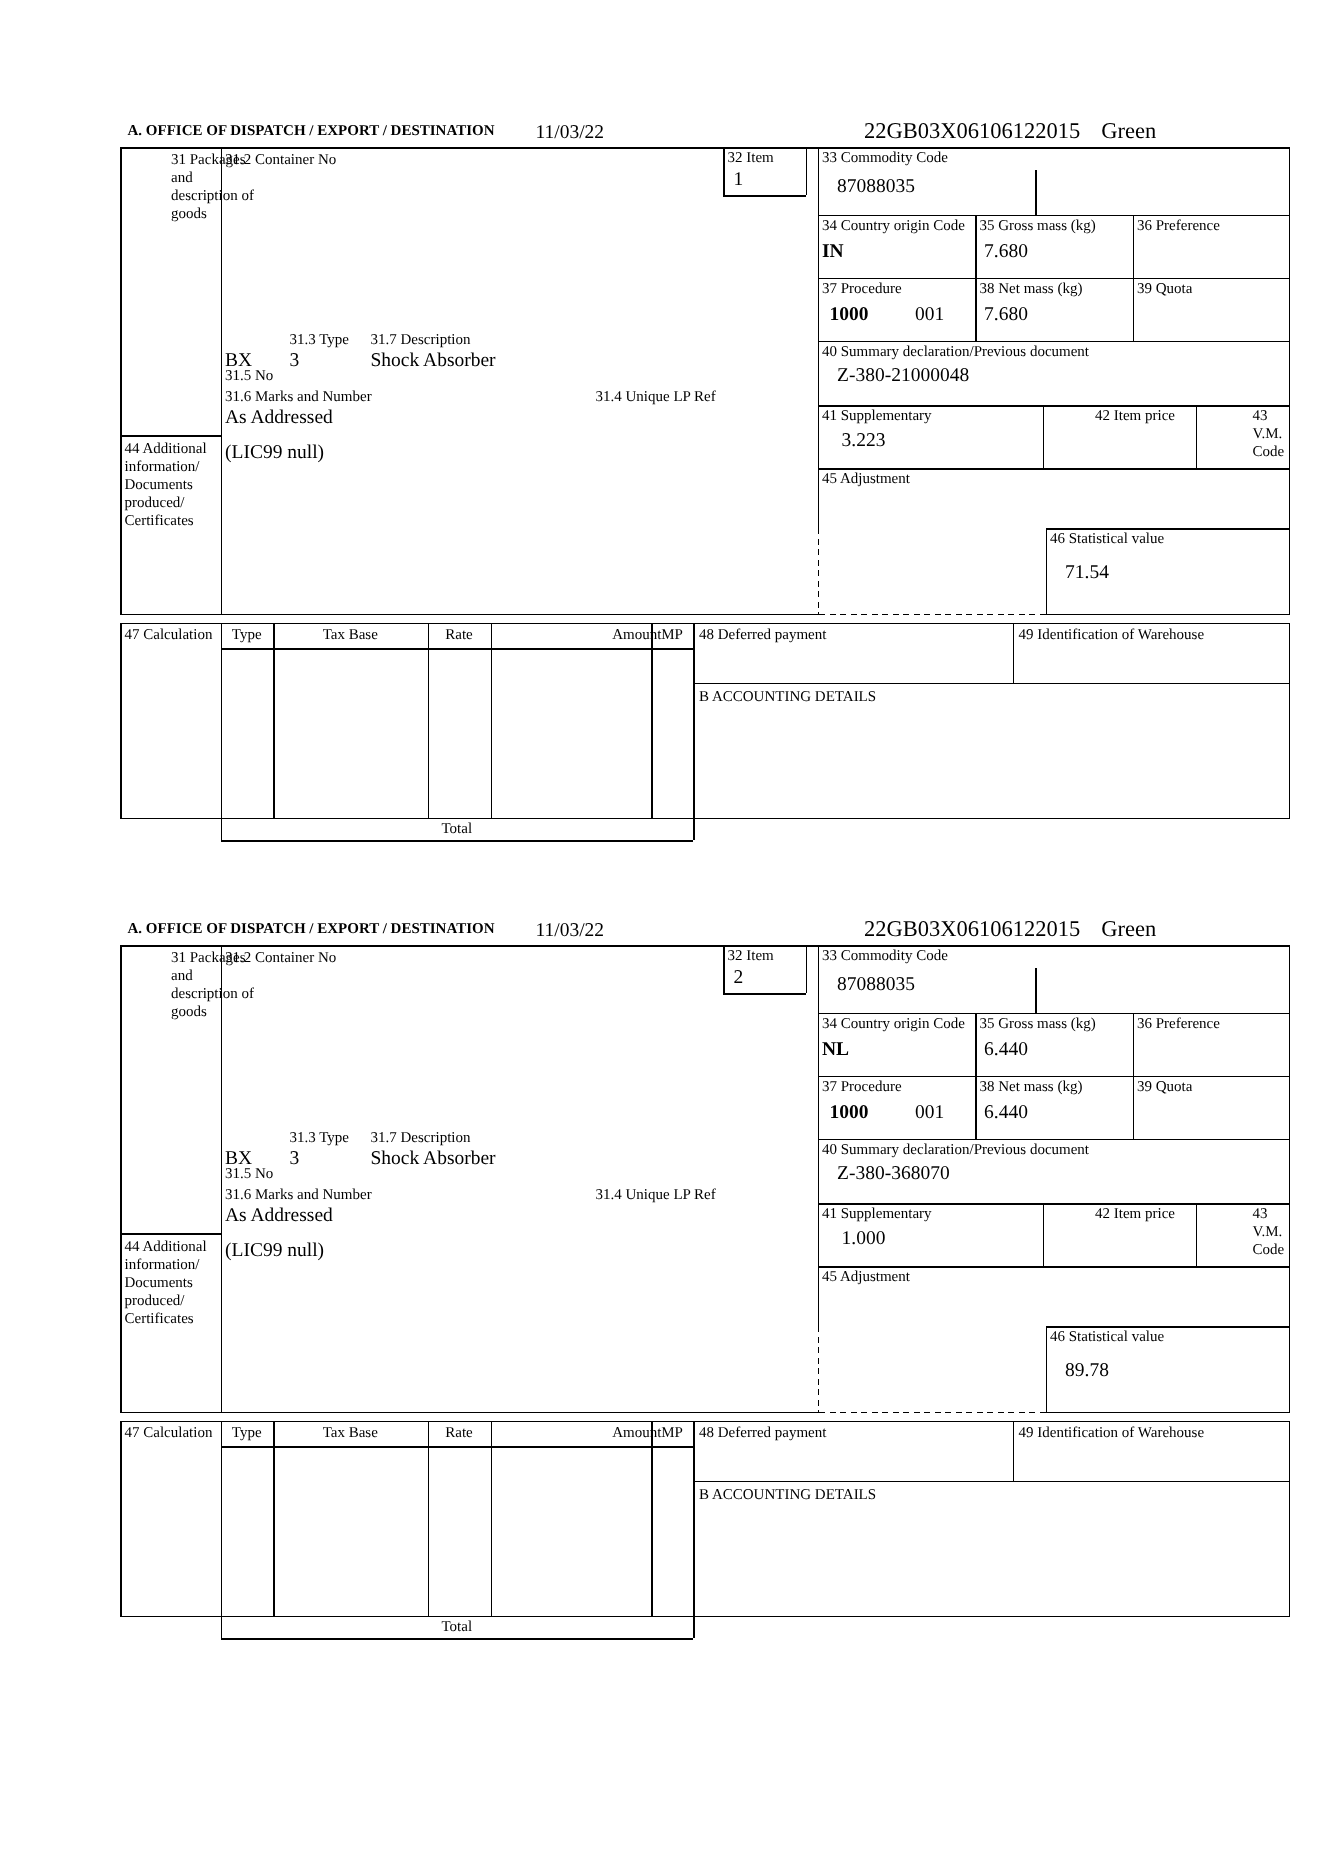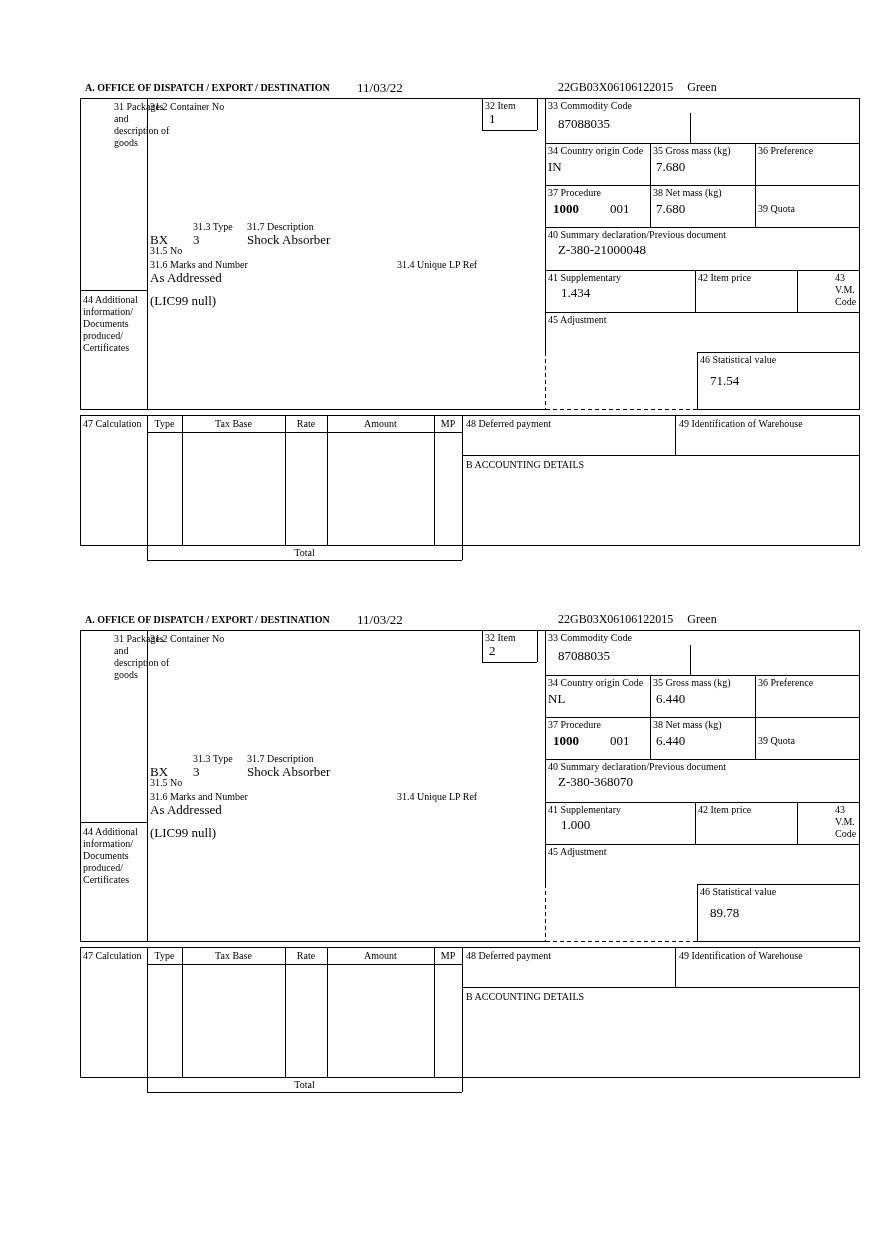--- a/index.html
+++ b/index.html
@@ -4,67 +4,67 @@
 <style>
   html,body { margin:0; padding:0; }
   body {
     width:882px; height:1250px; background:#ffffff; position:relative;
     font-family:"Liberation Serif", serif; color:#000;
   }
   .section { position:absolute; left:0; width:838px; height:482px; }
   .grid { position:absolute; left:0; top:0; }
   .hdr-title { position:absolute; left:85px; top:2px; font-size:10px; font-weight:bold; white-space:nowrap; }
   .hdr-date  { position:absolute; left:357px; top:0;  font-size:13px; white-space:nowrap; }
-  .hdr-ref   { position:absolute; left:558px; top:0;  font-size:12px; white-space:nowrap; }
+  .hdr-ref   { position:absolute; left:576px; top:0;  font-size:15px; white-space:nowrap; }
   .hdr-ref .status { margin-left:14px; }
   .lab { position:absolute; font-size:10px; line-height:12px; }
   .val { position:absolute; font-size:13px; line-height:14px; white-space:nowrap; }
 
   .p-b31 {left:83px; top:21px; width:60px;margin-left:31px;}
   .p-b44 {left:83px; top:214px; width:58px;}
   .p-b312 {left:150px; top:21px;}
   .p-b32 {left:485px; top:20px;}
   .p-v32 {left:489px; top:32px;}
   .p-b33 {left:548px; top:20px;}
   .p-v33 {left:558px; top:37px;}
   .p-b34 {left:548px; top:65px;}
   .p-b35 {left:653px; top:65px;}
   .p-b36 {left:758px; top:65px;}
-  .p-v34 {left:548px; top:80px;}
+  .p-v34 {left:548px; top:80px;font-weight:bold;}
   .p-v35 {left:656px; top:80px;}
   .p-b37 {left:548px; top:107px;}
   .p-b38 {left:653px; top:107px;}
-  .p-b39 {left:758px; top:123px;text-align:right;}
+  .p-b39 {left:758px; top:107px;text-align:right;}
   .p-v37a {left:553px; top:122px;font-weight:bold;}
   .p-v37b {left:610px; top:122px;}
   .p-v38 {left:656px; top:122px;}
   .p-b40 {left:548px; top:149px;}
   .p-v40 {left:558px; top:163px;}
   .p-b41 {left:548px; top:192px;}
-  .p-b42 {left:698px; top:192px;}
+  .p-b42 {left:730px; top:192px;}
   .p-b43 {left:835px; top:192px;}
   .p-v41 {left:561px; top:206px;}
   .p-b45 {left:548px; top:234px;}
   .p-b46 {left:700px; top:274px;}
   .p-v46 {left:710px; top:294px;}
   .p-b315 {left:150px; top:141px;margin-top:24px;}
   .p-b313 {left:193px; top:141px;}
   .p-b317 {left:247px; top:141px;}
   .p-v315 {left:150px; top:153px;}
   .p-v313 {left:193px; top:153px;}
   .p-v317 {left:247px; top:153px;}
   .p-b316 {left:150px; top:179px;}
   .p-b314 {left:397px; top:179px;}
   .p-v316 {left:150px; top:191px;}
   .p-v44  {left:150px; top:214px;}
   .p-b47 {left:83px; top:338px; width:60px;}
   .p-th-type    {left:147px; top:338px; width:35px;  text-align:center;}
   .p-th-taxbase {left:182px; top:338px; width:103px; text-align:center;}
   .p-th-rate    {left:285px; top:338px; width:42px;  text-align:center;}
-  .p-th-amount  {left:327px; top:338px; width:107px; text-align:center;}
+  .p-th-amount  {left:327px; top:338px; width:107px; text-align:center;padding-left:44px;}
   .p-th-mp      {left:434px; top:338px; width:28px;  text-align:center;}
   .p-b48 {left:466px; top:338px;}
   .p-b49 {left:679px; top:338px;}
   .p-acct {left:466px; top:379px;}
   .p-total {left:147px; top:467px; width:315px; text-align:center;}
 </style>
 </head>
 <body>
 
 <div class="section" style="top:80px">
@@ -104,21 +104,21 @@
   <div class="lab p-b38">38 Net mass (kg)</div>
   <div class="lab p-b39">39 Quota</div>
   <div class="val p-v37a">1000</div>
   <div class="val p-v37b">001</div>
   <div class="val p-v38">7.680</div>
   <div class="lab p-b40">40 Summary declaration/Previous document</div>
   <div class="val p-v40">Z-380-21000048</div>
   <div class="lab p-b41">41 Supplementary</div>
   <div class="lab p-b42">42 Item price</div>
   <div class="lab p-b43">43 V.M. Code</div>
-  <div class="val p-v41">1.434</div>
+  <div class="val p-v41">3.223</div>
   <div class="lab p-b45">45 Adjustment</div>
   <div class="lab p-b46">46 Statistical value</div>
   <div class="val p-v46">71.54</div>
   <div class="lab p-b315">31.5 No</div>
   <div class="lab p-b313">31.3 Type</div>
   <div class="lab p-b317">31.7 Description</div>
   <div class="val p-v315">BX</div>
   <div class="val p-v313">3</div>
   <div class="val p-v317">Shock Absorber</div>
   <div class="lab p-b316">31.6 Marks and Number</div>

